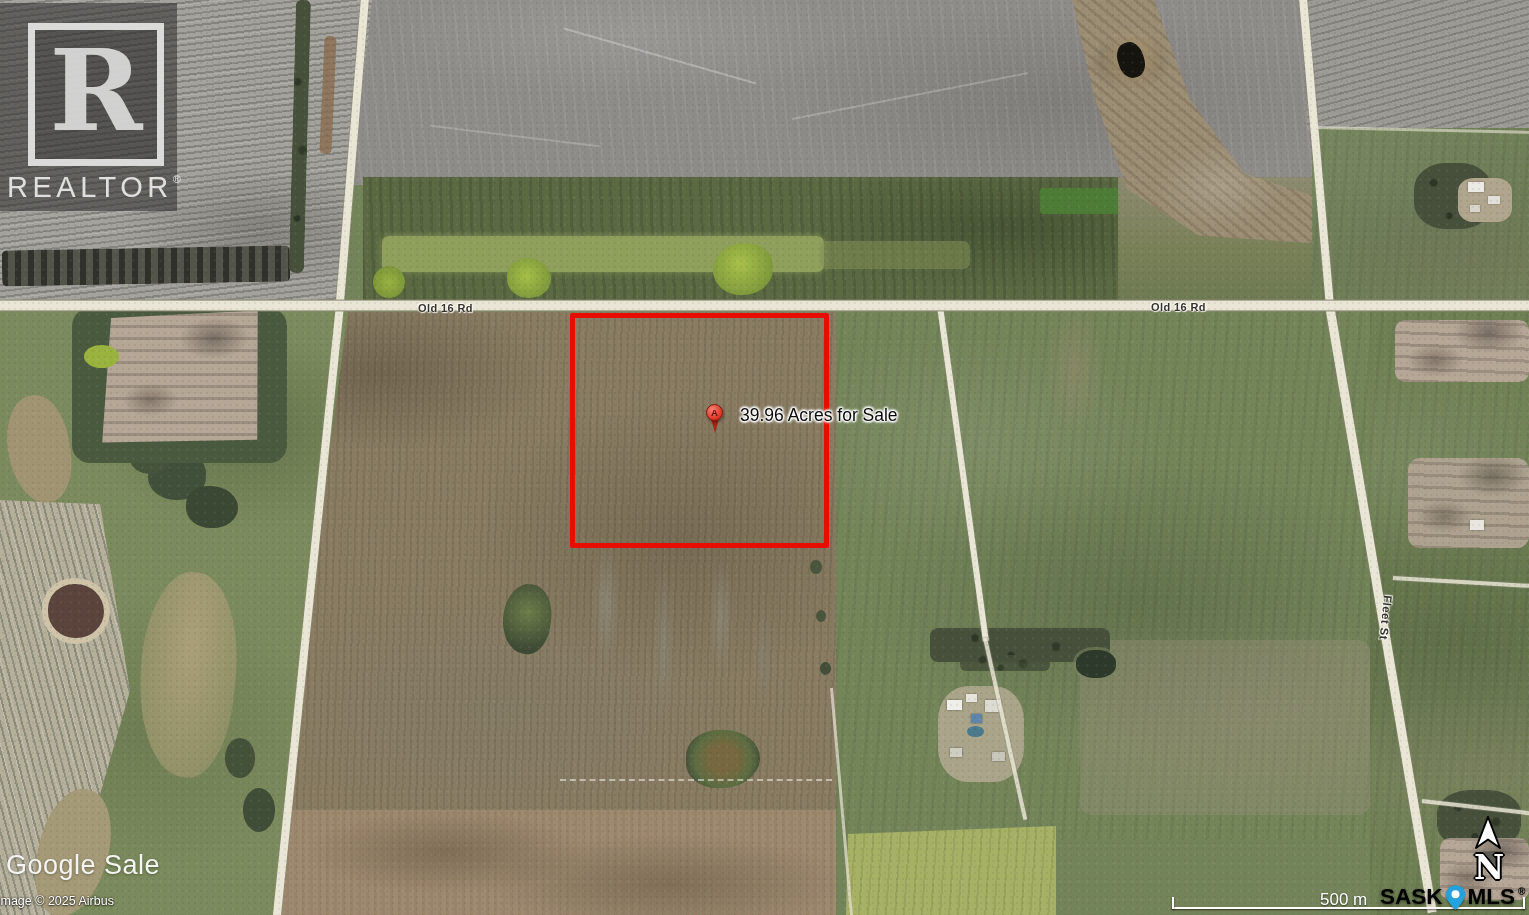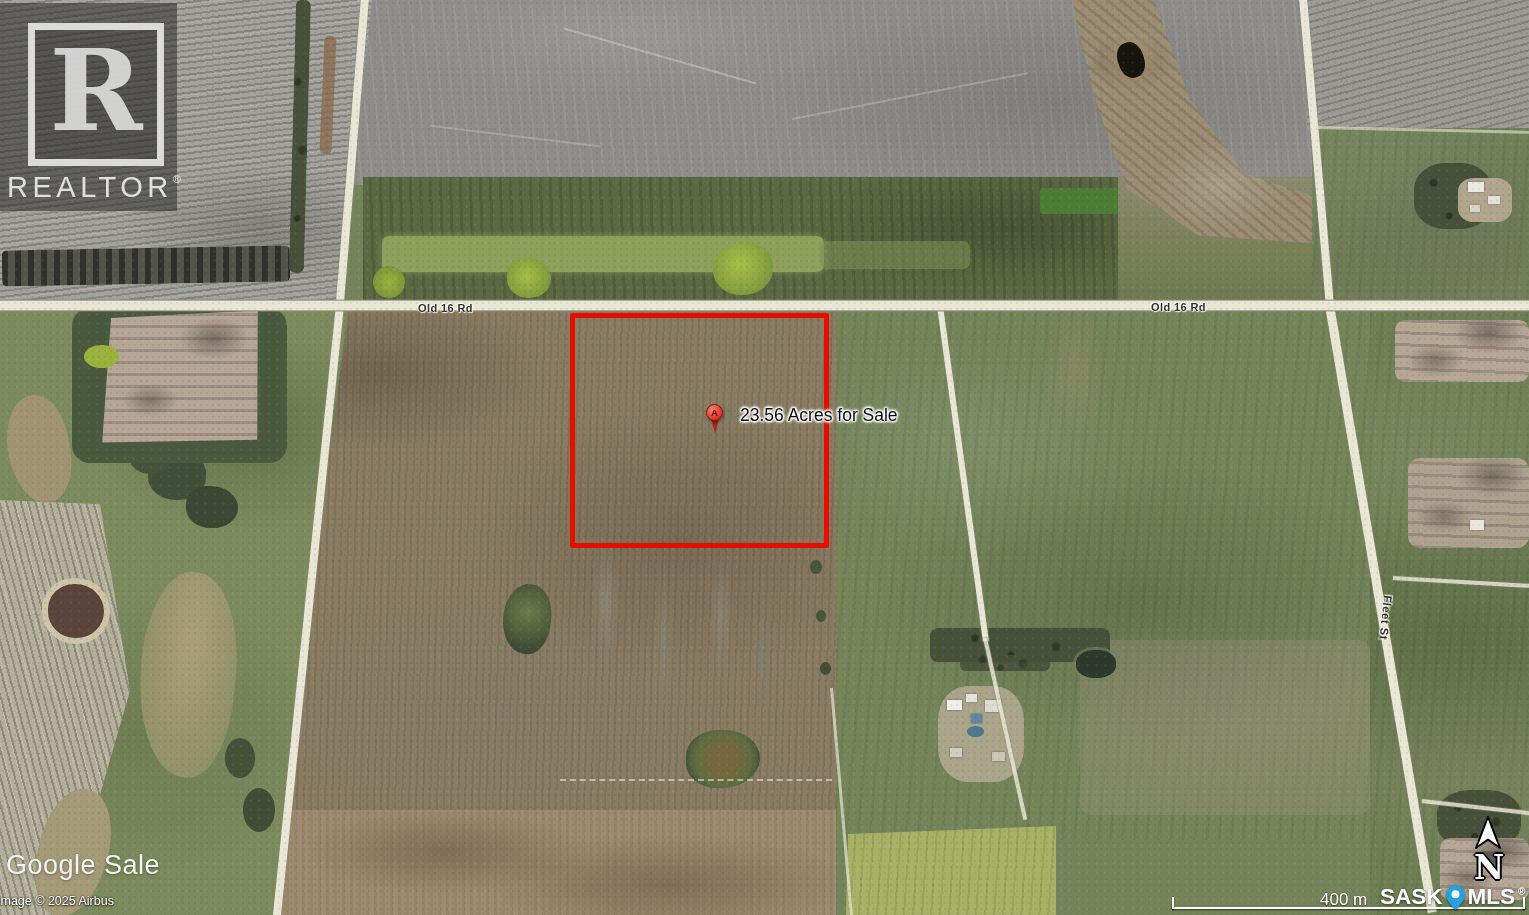--- a/index.html
+++ b/index.html
@@ -82,21 +82,21 @@
     font:700 9.5px "Liberation Sans",sans-serif;color:#64100a;box-shadow:1px 2px 3px rgba(0,0,0,.35);}
   .pin-tail{position:absolute;left:7.5px;top:15px;width:0;height:0;
     border-left:4.5px solid transparent;border-right:4.5px solid transparent;border-top:14px solid #a82517;}
   .ovl{z-index:30;}
   .ge-logo{position:absolute;color:#f4f4f2;font-size:27px;letter-spacing:.5px;
     text-shadow:0 1px 3px rgba(0,0,0,.35);z-index:30;}
   .attr{position:absolute;color:#ffffff;font-size:12.5px;text-shadow:0 0 2px rgba(0,0,0,.85),0 1px 2px rgba(0,0,0,.7);z-index:30;}
   .scale-num{position:absolute;color:#fff;font-size:17px;text-shadow:0 1px 2px rgba(0,0,0,.7);z-index:30;}
   .sbar{position:absolute;background:#fff;box-shadow:0 1px 2px rgba(0,0,0,.6);z-index:30;}
   .mlsrow{position:absolute;display:flex;align-items:center;gap:3px;z-index:30;
-    color:#ffffff;font-weight:700;font-size:22.5px;letter-spacing:0;text-shadow:0 1px 3px rgba(0,0,0,.55);}
+    color:#000000;font-weight:700;font-size:22.5px;letter-spacing:0;text-shadow:0 1px 3px rgba(0,0,0,.55);}
   .mlsreg{font-size:10px;font-weight:700;align-self:flex-start;margin-top:2px;}
   .north-n{position:absolute;font-family:"DejaVu Serif",serif;font-weight:700;font-size:33px;color:#fff;z-index:30;
     text-shadow:-2px 0 #000,2px 0 #000,0 -2px #000,0 2px #000,-1px -1px #000,1px 1px #000,1px -1px #000,-1px 1px #000;}
   
   .rltr{position:absolute;left:0;top:3px;width:177px;height:208px;background:rgba(38,38,38,.52);z-index:28;}
   .rltr-box{position:absolute;left:28px;top:20px;width:136px;height:143px;
     border:7px solid rgba(238,238,238,.88);background:rgba(30,30,30,.18);
     display:flex;align-items:center;justify-content:center;}
   .rltr-R{font-family:"DejaVu Serif",serif;font-weight:700;font-size:112px;line-height:1;
     color:rgba(232,232,232,.85);transform:translateY(-4px);}
@@ -223,36 +223,36 @@
   <div class="maplabel" style="left:1151px;top:301px;">Old 16 Rd</div>
   <div class="maplabel" style="left:1394px;top:596px;transform:rotate(96deg);transform-origin:0 0;font-size:11.5px;">Fleet St</div>
 
   <div class="parcel" style="left:570px;top:313px;width:259px;height:235px;"></div>
   <div class="pin" style="left:703px;top:404px;">
     <div class="pin-tail"></div>
     <div class="pin-head">
       <span>A</span>
     </div>
   </div>
-  <div class="listing-label" style="left:740px;top:405px;">23.56 Acres for Sale</div>
+  <div class="listing-label" style="left:740px;top:405px;">39.96 Acres for Sale</div>
 
   <div class="rltr">
     <div class="rltr-box">
       <span class="rltr-R">R</span>
     </div>
     <div class="rltr-word"><span>REALTOR</span><span class="rltr-reg">®</span></div>
   </div>
 
   <div class="ge-logo" style="left:6px;top:850px;">Google Sale</div>
   <div class="attr" style="left:-3px;top:894px;">Image © 2025 Airbus</div>
 
   <div class="sbar" style="left:1172px;top:907px;width:353px;height:2px;"></div>
   <div class="sbar" style="left:1172px;top:897px;width:2px;height:12px;"></div>
   <div class="sbar" style="left:1523px;top:897px;width:2px;height:12px;"></div>
-  <div class="scale-num" style="left:1320px;top:890px;">400 m</div>
+  <div class="scale-num" style="left:1320px;top:890px;">500 m</div>
 
   <div class="mlsrow" style="left:1380px;top:884px;">
     <span>SASK</span>
     <svg width="19" height="25" viewBox="0 0 20 26" style="filter:drop-shadow(0 1px 1px rgba(0,0,0,.5));">
       <path d="M10 0 C4.2 0 0 4.4 0 10 C0 17 10 26 10 26 C10 26 20 17 20 10 C20 4.4 15.8 0 10 0 Z" fill="#23a2de"></path>
       <circle cx="10" cy="9.5" r="4.2" fill="#ffffff"></circle>
     </svg>
     <span>MLS</span>
     <span class="mlsreg">®</span>
   </div>

